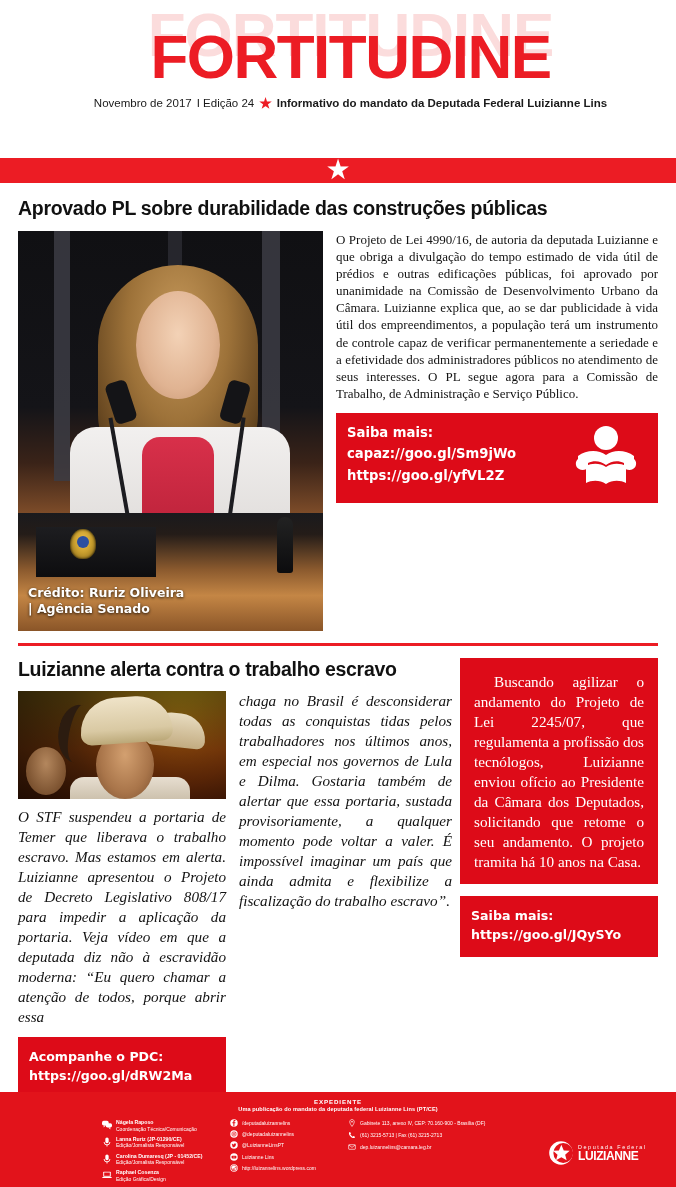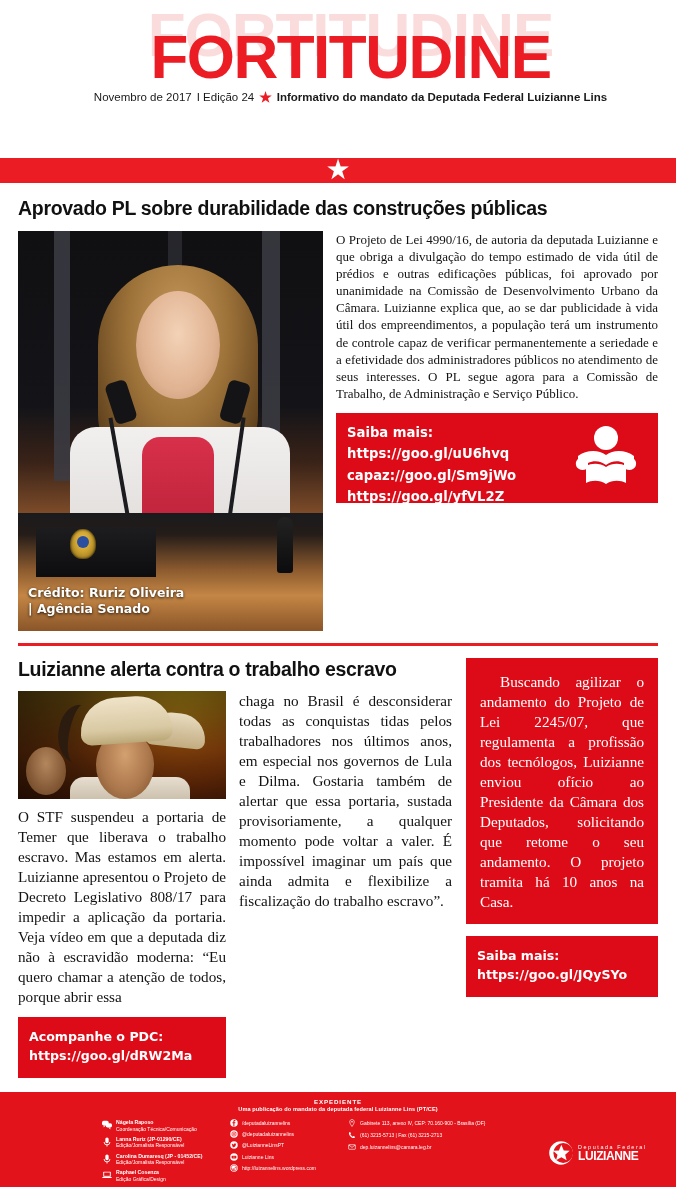--- a/index.html
+++ b/index.html
@@ -24,21 +24,21 @@
     -webkit-text-stroke: 0;
   }
   .mast-main {
     position: absolute; top: 26px; left: 0; right: 0;
     text-align: center;
     font-family: "Liberation Sans", sans-serif;
     font-weight: bold; font-size: 62px; letter-spacing: -1.5px;
     color: #ec1c24; line-height: 1;
   }
   .mast-sub {
-    position: absolute; top: 90px; left: 0; right: 0;
+    position: absolute; top: 96px; left: 0; right: 0;
     text-align: center;
     font-size: 11.5px; color: #1a1a1a; font-weight: 600;
     display: flex; justify-content: center; align-items: center; gap: 5px;
   }
   .mast-sub .date { font-weight: 500; }
   .mast-sub .tag { font-weight: bold; }
   .star-sm { color: #ec1c24; font-size: 14px; line-height: 1; }
 
   
   .redbar {
@@ -151,21 +151,21 @@
   .linkbox1 .lines { font-family:"DejaVu Sans", sans-serif; font-weight: bold; font-size: 13.2px; line-height: 1.62; }
   .linkbox1 .ttl { font-size: 13.2px; }
   .reader-icon {
     position: absolute; right: 18px; top: 12px; width: 68px; height: 66px;
   }
 
   
   .rule { height: 3px; background: #ec1c24; margin: 12px 18px 0 18px; }
 
   
-  .lower { display: flex; gap: 14px; padding: 0 18px 0 18px; margin-top: 12px; }
+  .lower { display: flex; gap: 8px; padding: 0 18px 0 18px; margin-top: 12px; }
   .lower-left { flex: 0 0 434px; }
   .headline2 {
     font-family: "Liberation Sans", sans-serif;
     font-weight: bold; font-size: 19.5px; color: #111; letter-spacing: -0.3px;
     margin-bottom: 10px;
   }
   .two-col { display: flex; gap: 13px; }
   .c2a { flex: 0 0 208px; }
   .c2b { flex: 1 1 auto; }
 
@@ -205,21 +205,21 @@
     transform: rotate(14deg);
   }
   .photo2 .face3 {
     position:absolute; left:8px; top:56px; width:40px; height:48px;
     background: radial-gradient(ellipse at 50% 35%, #c99a6d 0%, #8a5e38 70%);
     border-radius: 20px/24px; opacity:.85;
   }
 
   .serif2 {
     font-family: "Liberation Serif", "DejaVu Serif", serif;
-    font-size: 15.2px; line-height: 1.315; text-align: justify; color: #121212;
+    font-size: 15.2px; line-height: 1.315; text-align: justify; color: #121212; font-style: italic;
   }
   .serif2 .indent { text-indent: 20px; }
 
   .linkbox2 {
     margin-top: 10px; background: #dd0b18; color:#fff;
     padding: 10px 11px 12px 11px;
     font-family:"DejaVu Sans", sans-serif; font-weight:bold;
     font-size: 12.6px; line-height: 1.55;
     width: 208px;
   }
@@ -328,21 +328,20 @@
       </div>
 
       <div class="col1">
         <div class="serif">
           <span class="indent">O Projeto de Lei 4990/16, de autoria da deputada Luizianne e que obriga a divulgação do tempo estimado de vida útil de prédios e outras edificações públicas, foi aprovado por unanimidade na Comissão de Desenvolvimento Urbano da Câmara. Luizianne explica que, ao se dar publicidade à vida útil dos empreendimentos, a população terá um instrumento de controle capaz de verificar permanentemente a seriedade e a efetividade dos administradores públicos no atendimento de seus interesses. O PL segue agora para a Comissão de Trabalho, de Administração e Serviço Público.</span>
         </div>
 
         <div class="linkbox1">
           <div class="lines">
             <div class="ttl">Saiba mais:</div>
-            <div>https://goo.gl/uU6hvq</div>
             <div>capaz://goo.gl/Sm9jWo</div>
             <div>https://goo.gl/yfVL2Z</div>
           </div>
           <svg class="reader-icon" viewBox="0 0 68 66">
             <circle cx="34" cy="13" r="12" fill="#ffffff"></circle>
             <path d="M34 30 C26 24 14 25 6 31 L6 34 C3 36 3 42 7 44 C10 46 15 45 16 42 L16 38 C22 35 29 36 34 40 C39 36 46 35 52 38 L52 42 C53 45 58 46 61 44 C65 42 65 36 62 34 L62 31 C54 25 42 24 34 30 Z" fill="#ffffff"></path>
             <path d="M34 42 C28 38 20 38 14 41 L14 58 C20 55 28 55 34 59 C40 55 48 55 54 58 L54 41 C48 38 40 38 34 42 Z" fill="#ffffff"></path>
           </svg>
         </div>
       </div>

